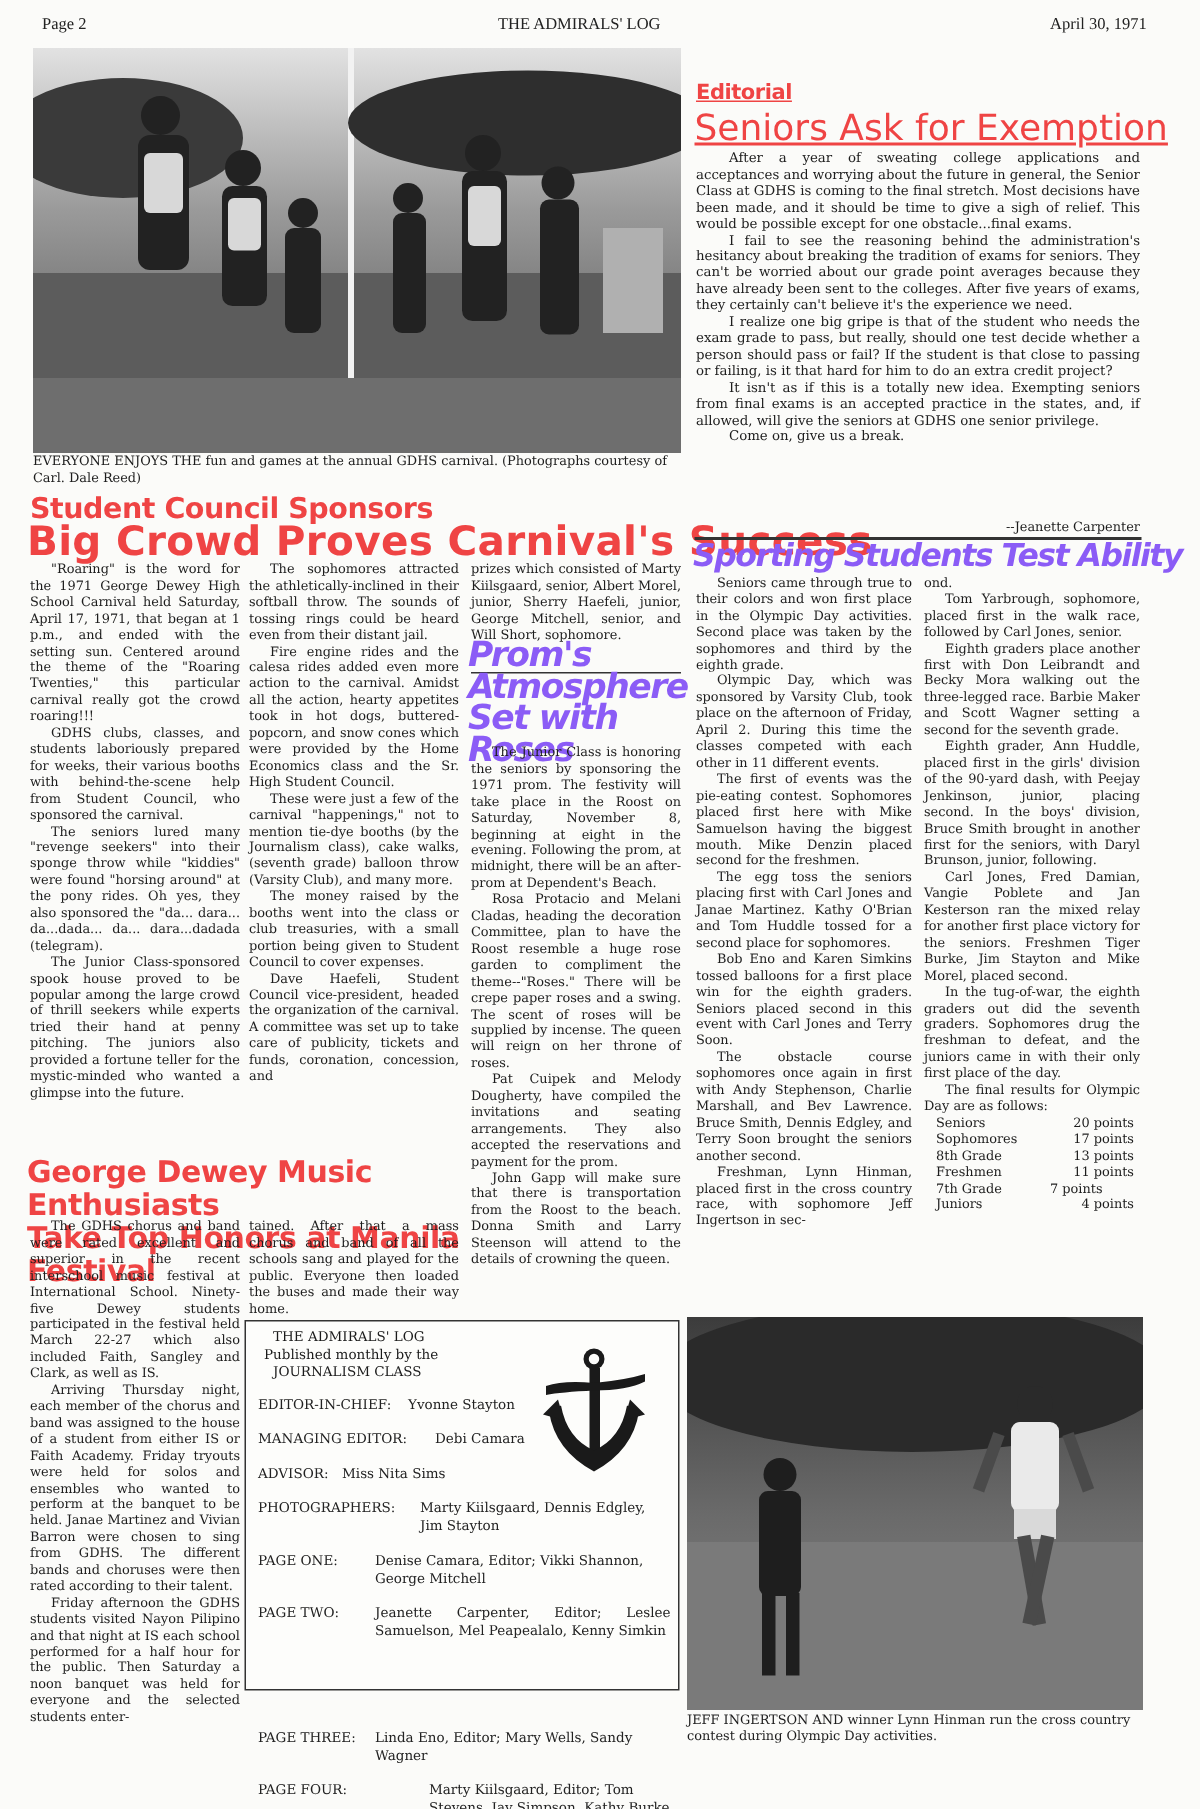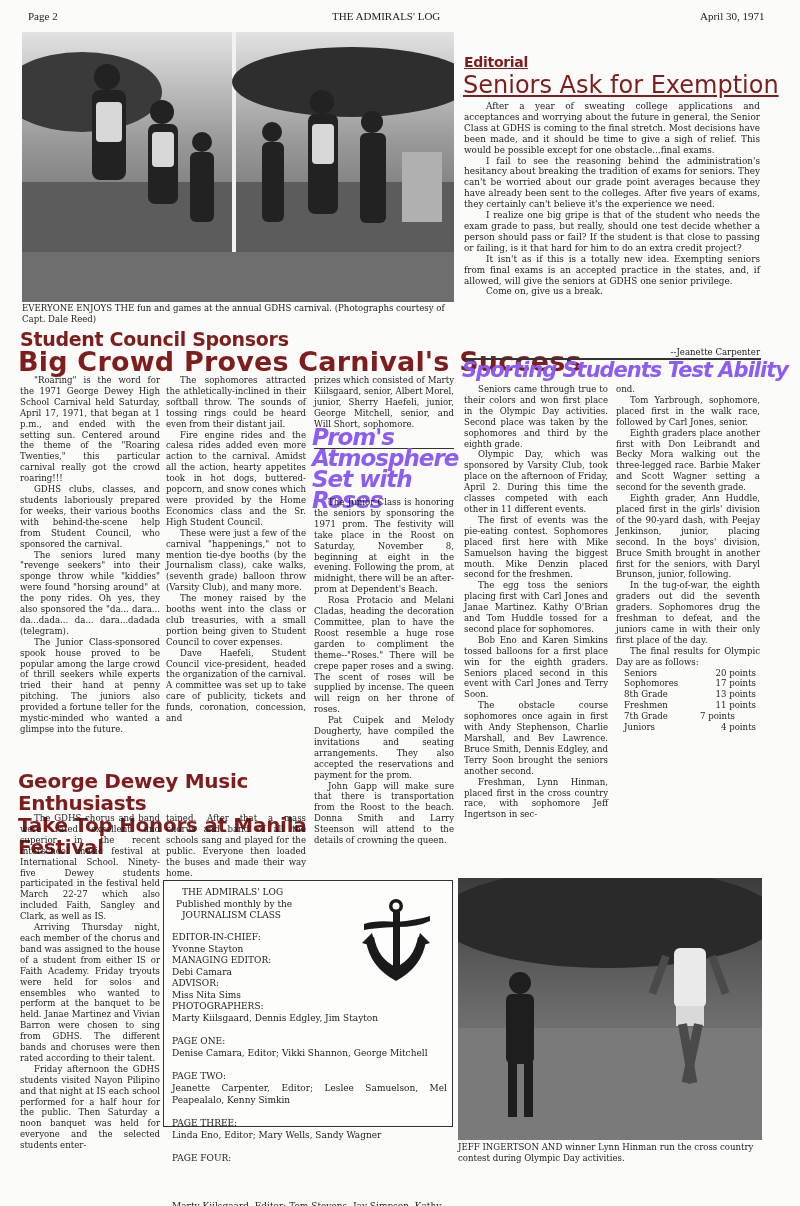--- a/index.html
+++ b/index.html
@@ -2,27 +2,27 @@
 <html><head>
 <meta charset="utf-8">
 <style>
   * { box-sizing: border-box; margin: 0; padding: 0; }
   html, body { width: 800px; height: 1206px; background: #fbfbf9; overflow: hidden; }
   body { position: relative; font-family: "DejaVu Serif", serif; color: #1b1b1b; }
   .abs { position: absolute; }
   .runhead { font-family: "Liberation Serif", serif; font-size: 11px; color: #222; top: 10px; }
   .body-text { font-family: "DejaVu Serif", serif; font-size: 8.6px; line-height: 10.9px; text-align: justify; color: #1d1d1d; }
   .body-text p { text-indent: 14px; }
-  .headline { font-family: "DejaVu Sans", sans-serif; font-weight: bold; color: #7f1d1d; letter-spacing: -0.3px; }
+  .headline { font-family: "DejaVu Sans", sans-serif; font-weight: bold; color: #ef4444; letter-spacing: -0.3px; }
   .italic-head { font-family: "DejaVu Sans", sans-serif; font-weight: bold; font-style: italic; color: #8b5cf6; letter-spacing: -1px; }
   .photo { background: #6c6c6c; overflow: hidden; }
   .rule { background: #333; height: 1px; }
   .caption { font-family: "DejaVu Serif", serif; font-size: 8.6px; line-height: 11px; color: #1d1d1d; }
   .masthead { border: 1.5px solid #333; background: #fdfdfb; }
-  .mh-row { display: flex; font-family: "DejaVu Serif", serif; font-size: 9px; line-height: 12px; color: #222; flex-direction: column; }
+  .mh-row { display: flex; font-family: "DejaVu Serif", serif; font-size: 9px; line-height: 12px; color: #222; }
   .mh-label { flex: 0 0 auto; }
   .results-row { display: flex; font-family: "DejaVu Serif", serif; font-size: 8.6px; line-height: 10.9px; }
 </style>
 </head>
 <body>
 
 <div class="abs runhead" style="left:28px;">Page 2</div>
 <div class="abs runhead" style="left:332px;">THE ADMIRALS' LOG</div>
 <div class="abs runhead" style="left:700px;">April 30, 1971</div>
 
@@ -56,21 +56,21 @@
     </g>
     <g fill="#d8d8d8">
       <rect x="74" y="70" width="26" height="40" rx="4"></rect>
       <rect x="130" y="100" width="22" height="35" rx="4"></rect>
       <rect x="290" y="92" width="22" height="40" rx="4"></rect>
     </g>
     <rect x="380" y="120" width="40" height="70" fill="#b0b0b0"></rect>
     <rect x="0" y="220" width="432" height="50" fill="#6e6e6e"></rect>
   </svg>
 </div>
-<div class="abs caption" style="left:22px; top:303px; width:432px;">EVERYONE ENJOYS THE fun and games at the annual GDHS carnival. (Photographs courtesy of Capt. Dale Reed)</div>
+<div class="abs caption" style="left:22px; top:303px; width:432px;">EVERYONE ENJOYS THE fun and games at the annual GDHS carnival. (Photographs courtesy of Carl. Dale Reed)</div>
 
 <div class="abs headline" style="left:20px; top:328px; font-size:19px;">Student Council Sponsors</div>
 <div class="abs headline" style="left:18px; top:346px; font-size:27px; font-weight:bold; letter-spacing:0.2px;">Big Crowd Proves Carnival's Success</div>
 
 <div class="abs body-text" style="left:20px; top:375px; width:140px;">
   <p>"Roaring" is the word for the 1971 George Dewey High School Carnival held Saturday, April 17, 1971, that began at 1 p.m., and ended with the setting sun. Centered around the theme of the "Roaring Twenties," this particular carnival really got the crowd roaring!!!</p>
   <p>GDHS clubs, classes, and students laboriously prepared for weeks, their various booths with behind-the-scene help from Student Council, who sponsored the carnival.</p>
   <p>The seniors lured many "revenge seekers" into their sponge throw while "kiddies" were found "horsing around" at the pony rides. Oh yes, they also sponsored the "da... dara... da...dada... da... dara...dadada (telegram).</p>
   <p>The Junior Class-sponsored spook house proved to be popular among the large crowd of thrill seekers while experts tried their hand at penny pitching. The juniors also provided a fortune teller for the mystic-minded who wanted a glimpse into the future.</p>
 </div>
@@ -147,21 +147,21 @@
         <span>Marty Kiilsgaard, Dennis Edgley, Jim Stayton</span>
       </div>
     <div class="mh-row" style="height:35px;">
         <span class="mh-label" style="width:78px;">PAGE ONE:</span>
         <span>Denise Camara, Editor; Vikki Shannon, George Mitchell</span>
       </div>
     <div class="mh-row" style="height:47px;">
         <span class="mh-label" style="width:78px;">PAGE TWO:</span>
         <span style="text-align:justify;">Jeanette Carpenter, Editor; Leslee Samuelson, Mel Peapealalo, Kenny Simkin</span>
       </div>
-    <div class="mh-row" style="height:35px;">
+    <div class="mh-row" style="height:35px;margin-top:36px;">
         <span class="mh-label" style="width:78px;">PAGE THREE:</span>
         <span>Linda Eno, Editor; Mary Wells, Sandy Wagner</span>
       </div>
     <div class="mh-row" style="height:30px;gap:36px;">
         <span class="mh-label" style="width:78px;">PAGE FOUR:</span>
         <span>Marty Kiilsgaard, Editor; Tom Stevens, Jay Simpson, Kathy Burke</span>
       </div>
   </div>
 </div>
 
@@ -185,20 +185,21 @@
   <p>The egg toss the seniors placing first with Carl Jones and Janae Martinez. Kathy O'Brian and Tom Huddle tossed for a second place for sophomores.</p>
   <p>Bob Eno and Karen Simkins tossed balloons for a first place win for the eighth graders. Seniors placed second in this event with Carl Jones and Terry Soon.</p>
   <p>The obstacle course sophomores once again in first with Andy Stephenson, Charlie Marshall, and Bev Lawrence. Bruce Smith, Dennis Edgley, and Terry Soon brought the seniors another second.</p>
   <p>Freshman, Lynn Hinman, placed first in the cross country race, with sophomore Jeff Ingertson in sec-</p>
 </div>
 <div class="abs body-text" style="left:616px; top:384px; width:144px;">
   <p style="text-indent:0">ond.</p>
   <p>Tom Yarbrough, sophomore, placed first in the walk race, followed by Carl Jones, senior.</p>
   <p>Eighth graders place another first with Don Leibrandt and Becky Mora walking out the three-legged race. Barbie Maker and Scott Wagner setting a second for the seventh grade.</p>
   <p>Eighth grader, Ann Huddle, placed first in the girls' division of the 90-yard dash, with Peejay Jenkinson, junior, placing second. In the boys' division, Bruce Smith brought in another first for the seniors, with Daryl Brunson, junior, following.</p>
+  <p>Carl Jones, Fred Damian, Vangie Poblete and Jan Kesterson ran the mixed relay for another first place victory for the seniors. Freshmen Tiger Burke, Jim Stayton and Mike Morel, placed second.</p>
   <p>In the tug-of-war, the eighth graders out did the seventh graders. Sophomores drug the freshman to defeat, and the juniors came in with their only first place of the day.</p>
   <p>The final results for Olympic Day are as follows:</p>
   <div style="padding-left:8px;">
     <div class="results-row">
         <span style="width:76px;">Seniors</span>
         <span style="width:56px;text-align:right;">20 points</span>
       </div>
     <div class="results-row">
         <span style="width:76px;">Sophomores</span>
         <span style="width:56px;text-align:right;">17 points</span>

